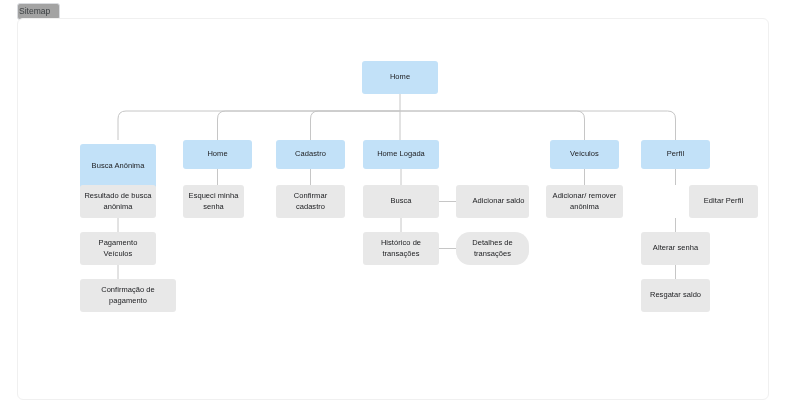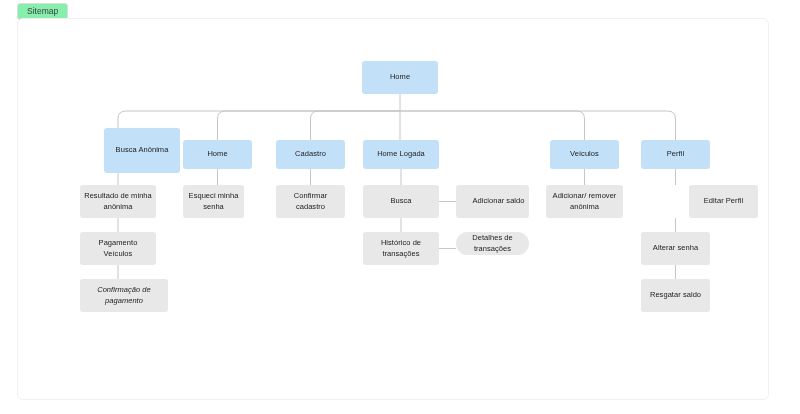--- a/index.html
+++ b/index.html
@@ -21,24 +21,24 @@
     position: absolute;
     left: 17px;
     top: 3px;
     height: 16px;
     display: flex;
     align-items: center;
   }
   .tab {
     font-size: 8.5px;
     color: #3c4043;
-    background: #86efac;
+    background: #a3a3a3;
     border: 1px solid #dadce0;
     border-radius: 3px;
-    padding: 2px 9px 3px 9px;
+    padding: 2px 9px 3px 1px;
     line-height: 10px;
     white-space: nowrap;
   }
 
   
   .canvas {
     position: absolute;
     left: 17px;
     top: 18px;
     width: 752px;
@@ -114,40 +114,40 @@
       <path d="M400 111 H 318.5 Q 310.5 111 310.5 119 V 140"></path>
       <path d="M400 111 V 140"></path>
       <path d="M400 111 H 576.5 Q 584.5 111 584.5 119 V 140"></path>
       <path d="M400 111 H 667.5 Q 675.5 111 675.5 119 V 140"></path>
     </svg>
 
   <div id="nodes-layer">
       <div class="node blue" style="left: 362px; top: 61px; width: 76px; height: 33px;">
         <span>Home</span>
       </div>
-      <div class="node blue" style="left: 80px; top: 128px; width: 76px; height: 45px; margin-left: 24px;">
+      <div class="node blue" style="left: 80px; top: 144px; width: 76px; height: 45px;">
         <span>Busca Anônima</span>
       </div>
       <div class="node blue" style="left: 183px; top: 140px; width: 69px; height: 29px;">
         <span>Home</span>
       </div>
       <div class="node blue" style="left: 276px; top: 140px; width: 69px; height: 29px;">
         <span>Cadastro</span>
       </div>
       <div class="node blue" style="left: 363px; top: 140px; width: 76px; height: 29px;">
         <span>Home Logada</span>
       </div>
       <div class="node blue" style="left: 550px; top: 140px; width: 69px; height: 29px;">
         <span>Veículos</span>
       </div>
       <div class="node blue" style="left: 641px; top: 140px; width: 69px; height: 29px;">
         <span>Perfil</span>
       </div>
       <div class="node gray" style="left: 80px; top: 185px; width: 76px; height: 33px;">
-        <span>Resultado de minha anônima</span>
+        <span>Resultado de busca anônima</span>
       </div>
       <div class="node gray" style="left: 183px; top: 185px; width: 61px; height: 33px;">
         <span>Esqueci minha senha</span>
       </div>
       <div class="node gray" style="left: 276px; top: 185px; width: 69px; height: 33px;">
         <span>Confirmar cadastro</span>
       </div>
       <div class="node gray" style="left: 363px; top: 185px; width: 76px; height: 33px;">
         <span>Busca</span>
       </div>
@@ -159,27 +159,27 @@
       </div>
       <div class="node gray" style="left: 641px; top: 185px; width: 69px; height: 33px; margin-left: 48px;">
         <span>Editar Perfil</span>
       </div>
       <div class="node gray" style="left: 80px; top: 232px; width: 76px; height: 33px;">
         <span>Pagamento Veículos</span>
       </div>
       <div class="node gray" style="left: 363px; top: 232px; width: 76px; height: 33px;">
         <span>Histórico de transações</span>
       </div>
-      <div class="node gray" style="left: 456px; top: 232px; width: 73px; height: 23px; border-radius: 14px;">
+      <div class="node gray" style="left: 456px; top: 232px; width: 73px; height: 33px; border-radius: 14px;">
         <span>Detalhes de transações</span>
       </div>
       <div class="node gray" style="left: 641px; top: 232px; width: 69px; height: 33px;">
         <span>Alterar senha</span>
       </div>
-      <div class="node gray" style="left: 80px; top: 279px; width: 88px; height: 33px; font-style: italic;">
+      <div class="node gray" style="left: 80px; top: 279px; width: 96px; height: 33px;">
         <span>Confirmação de pagamento</span>
       </div>
       <div class="node gray" style="left: 641px; top: 279px; width: 69px; height: 33px;">
         <span>Resgatar saldo</span>
       </div>
     </div>
 
 </div>
 
 </body></html>

